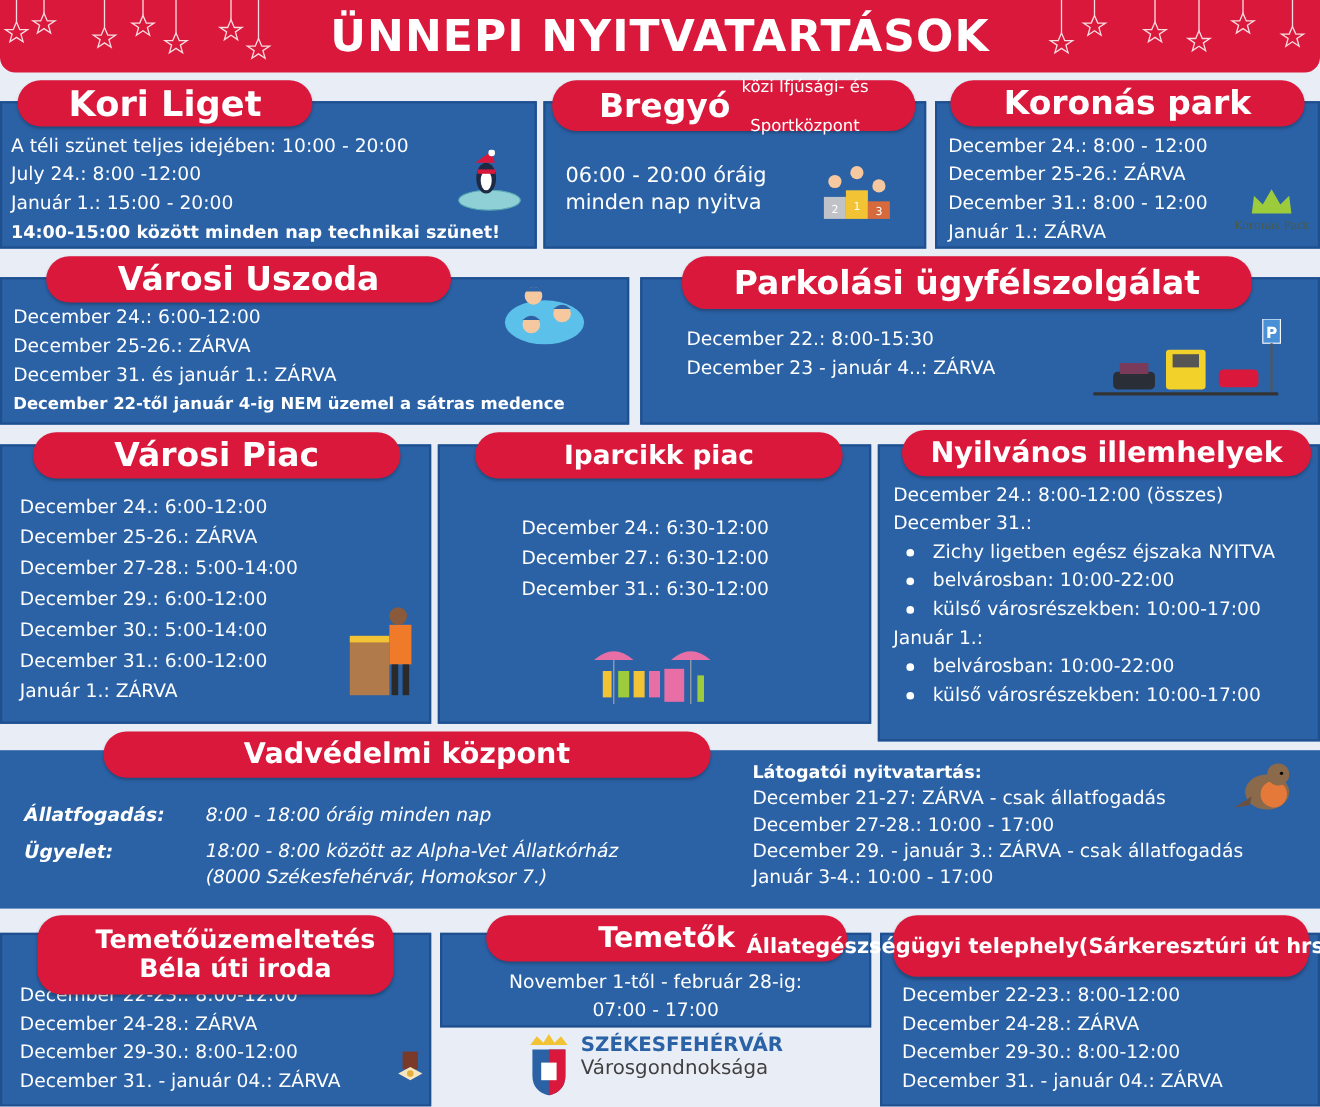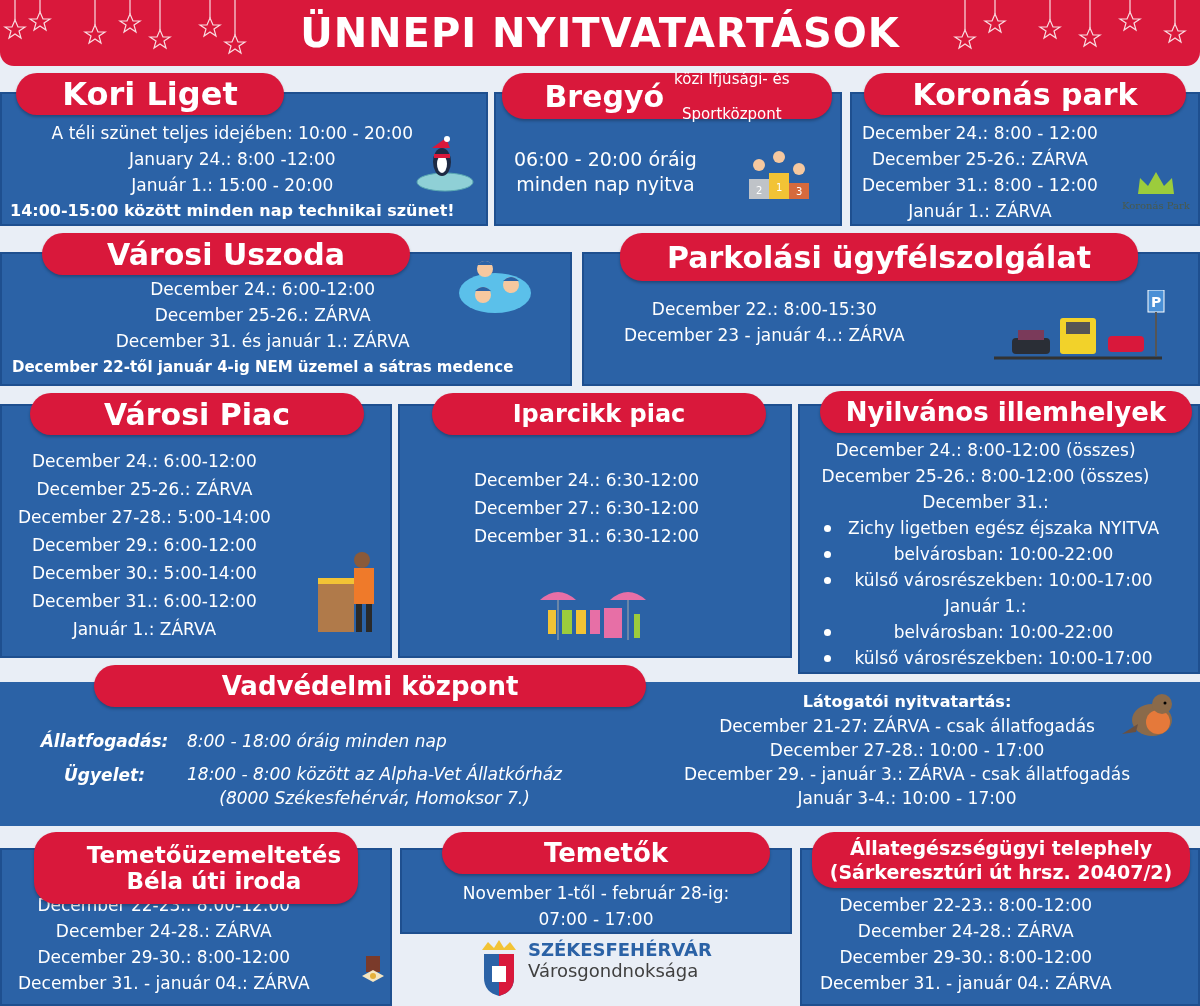--- a/index.html
+++ b/index.html
@@ -36,21 +36,21 @@
     background: #d9183b;
     border-radius: 22px;
     color: #fff;
     font-weight: bold;
     display: flex; align-items: center; justify-content: center;
     text-align: center;
     white-space: nowrap;
     box-shadow: 0 2px 3px rgba(0,0,0,0.25);
     z-index: 2;
   }
-  .lines { position: absolute; font-size: 17px; line-height: 26px; color: #fff; white-space: nowrap; text-align: center; }
+  .lines { position: absolute; font-size: 17px; line-height: 26px; color: #fff; white-space: nowrap; }
   .lines .bold { font-weight: bold; }
   .lines ul { list-style: none; }
   .lines ul li { padding-left: 36px; position: relative; }
   .lines ul li::before {
     content: ""; position: absolute; left: 12px; top: 10px;
     width: 7px; height: 7px; border-radius: 50%; background: #fff;
   }
   .icon { position: absolute; z-index: 1; }
   .logo {
     position: absolute; left: 478px; top: 940px; display: flex; align-items: flex-start; gap: 8px;
@@ -96,21 +96,21 @@
       <line x1="225" y1="0" x2="225" y2="24"></line>
         <polygon points="225,24 228,31 235,31 229,35 231,42 225,38 219,42 221,35 215,31 222,31"></polygon>
     </g>
   </svg>
 </div>
 
 <div class="panel" style="left:0;top:92px;width:488px;height:134px;"></div>
 <div class="pill" style="left:16px;top:73px;width:268px;height:42px;font-size:32px;">Kori Liget</div>
 <div class="lines" style="left:10px;top:120px;">
   <div>A téli szünet teljes idejében: 10:00 - 20:00</div>
-  <div>January 24.: 8:00 -12:00</div>
+  <div>July 24.: 8:00 -12:00</div>
   <div>Január 1.: 15:00 - 20:00</div>
   <div class="bold" style="font-size:16px;">14:00-15:00 között minden nap technikai szünet!</div>
 </div>
 <svg class="icon" style="left:412px;top:136px;" width="66" height="58" viewBox="0 0 66 58">
   <ellipse cx="33" cy="46" rx="28" ry="9" fill="#8fd0d6" stroke="#5aa9b3"></ellipse>
   <ellipse cx="30" cy="26" rx="9" ry="14" fill="#1e2a44"></ellipse>
   <ellipse cx="30" cy="28" rx="5" ry="9" fill="#fff"></ellipse>
   <path d="M20 12 L38 12 L34 2 Z" fill="#d9183b"></path>
     <circle cx="35" cy="3" r="3" fill="#fff"></circle>
   <rect x="22" y="18" width="16" height="4" fill="#d9183b"></rect>
@@ -230,21 +230,20 @@
   <rect x="38" y="24" width="10" height="24" fill="#f2c335"></rect>
     <rect x="52" y="24" width="10" height="24" fill="#e76fa6"></rect>
   <rect x="66" y="22" width="18" height="30" fill="#e76fa6"></rect>
     <rect x="96" y="28" width="6" height="24" fill="#9ccc3c"></rect>
 </svg>
 
 <div class="panel" style="left:798px;top:404px;width:402px;height:270px;"></div>
 <div class="pill" style="left:820px;top:391px;width:372px;height:42px;font-size:26px;">Nyilvános illemhelyek</div>
 <div class="lines" style="left:812px;top:437px;">
   <div>December 24.: 8:00-12:00 (összes)</div>
-  <div>December 25-26.: 8:00-12:00 (összes)</div>
   <div>December 31.:</div>
   <ul>
     <li>Zichy ligetben egész éjszaka NYITVA</li>
     <li>belvárosban: 10:00-22:00</li>
     <li>külső városrészekben: 10:00-17:00</li>
   </ul>
   <div>Január 1.:</div>
   <ul>
     <li>belvárosban: 10:00-22:00</li>
     <li>külső városrészekben: 10:00-17:00</li>
@@ -311,21 +310,21 @@
     <path d="M21 14 H36 V38 Q36 52 21 56 Z" fill="#d9183b"></path>
     <rect x="14" y="26" width="14" height="16" fill="#fff"></rect>
   </svg>
   <div>
     <div class="logo-text-1">SZÉKESFEHÉRVÁR</div>
     <div class="logo-text-2">Városgondnoksága</div>
   </div>
 </div>
 
 <div class="panel" style="left:800px;top:848px;width:400px;height:158px;"></div>
-<div class="pill" style="left:812px;top:832px;width:378px;height:56px;font-size:19px;flex-direction:column;line-height:24px;">
+<div class="pill" style="left:812px;top:832px;width:378px;height:56px;font-size:19px;line-height:24px;">
   <span>Állategészségügyi telephely</span>
   <span>(Sárkeresztúri út hrsz. 20407/2)</span>
 </div>
 <div class="lines" style="left:820px;top:892px;">
   <div>December 22-23.: 8:00-12:00</div>
   <div>December 24-28.: ZÁRVA</div>
   <div>December 29-30.: 8:00-12:00</div>
   <div>December 31. - január 04.: ZÁRVA</div>
 </div>
 

